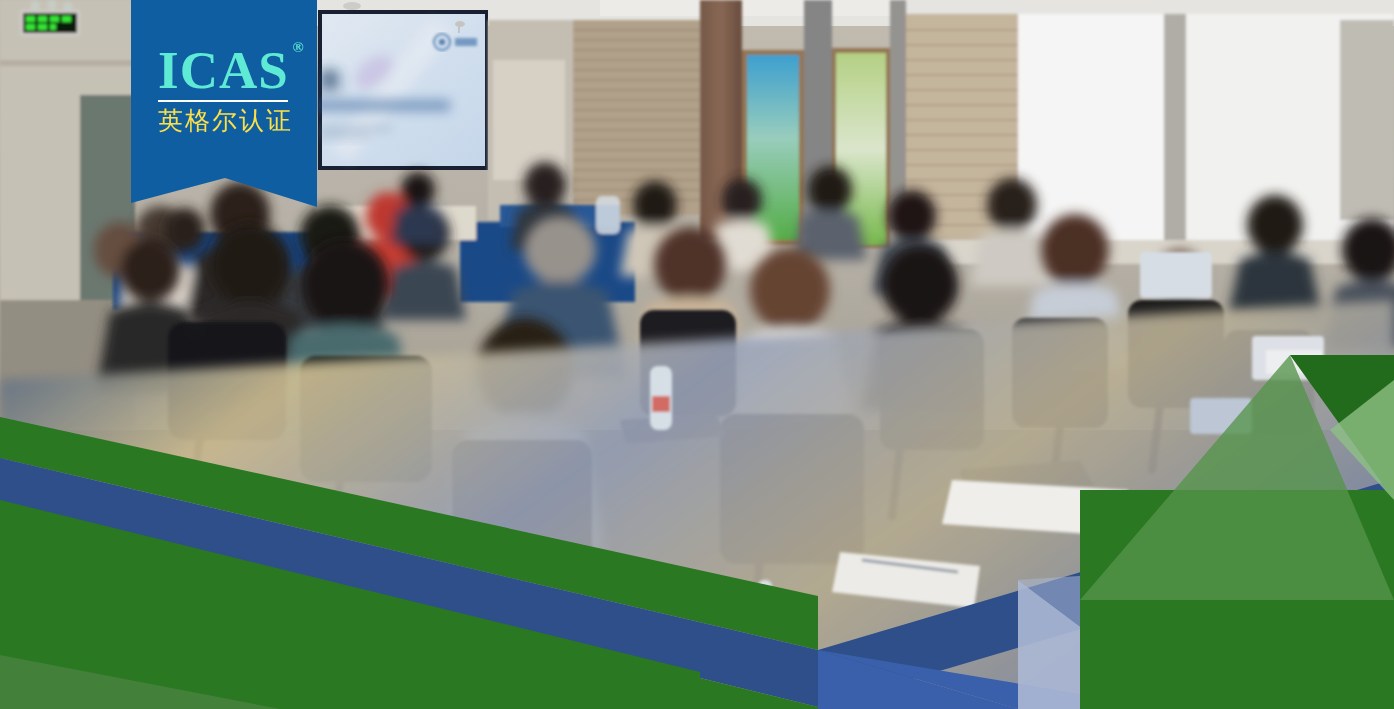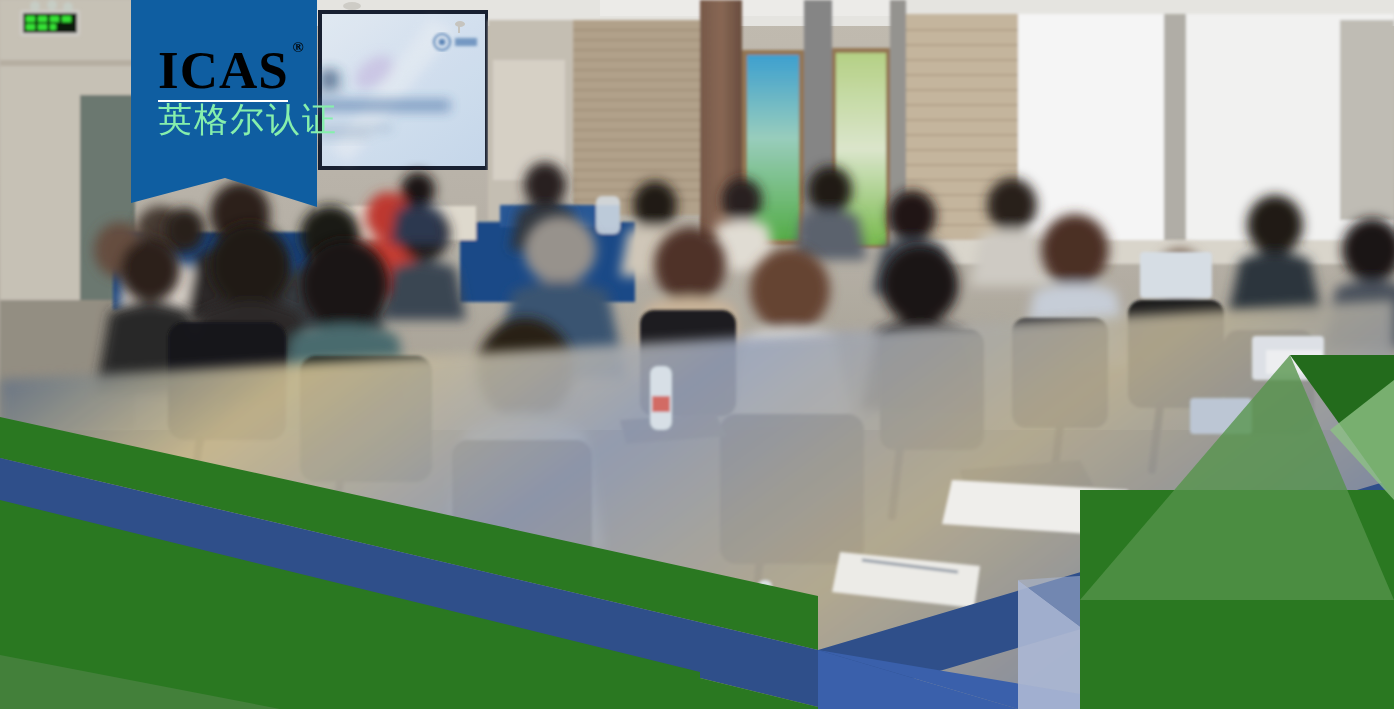--- a/index.html
+++ b/index.html
@@ -23,38 +23,38 @@
     color:#ffffff;text-align:left;pointer-events:auto;
   }
   .logo-word{
     font-family:"Liberation Serif", serif;
     font-weight:700;
     font-size:53px;
     letter-spacing:1px;
     line-height:53px;
     display:inline-block;
     position:relative;
-    color:#000000;
+    color:#5eead4;
   }
   .logo-reg{
     font-family:"Liberation Serif", serif;
     font-size:15px;
     position:absolute;
     top:-4px;right:-16px;
     line-height:15px;
   }
   .logo-rule{
     width:130px;height:2px;background:#fff;margin-top:3px;margin-bottom:3px;
   }
   .logo-cn{
-    font-family:Liberation Serif, serif;
-    font-size:34px;
+    font-family:Liberation Sans, sans-serif;
+    font-size:25px;
     letter-spacing:2px;
     line-height:30px;
-    color:#86efac;
+    color:#fde047;
     font-weight:500;
     white-space:nowrap;
   }
 </style>
 </head>
 <body>
 
 <div id="stage">
 
   <svg class="layer" viewBox="0 0 1394 709" preserveAspectRatio="none">

